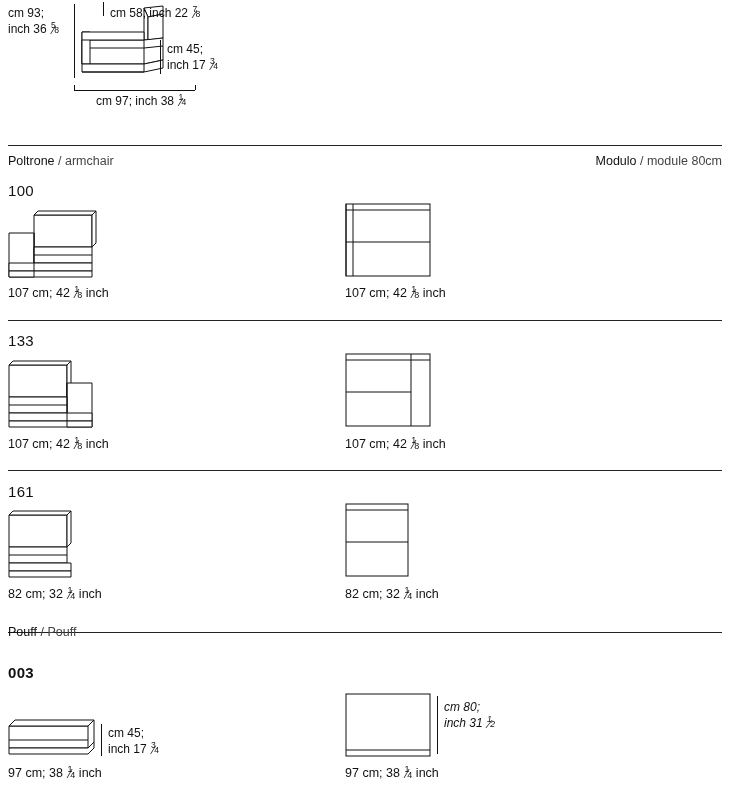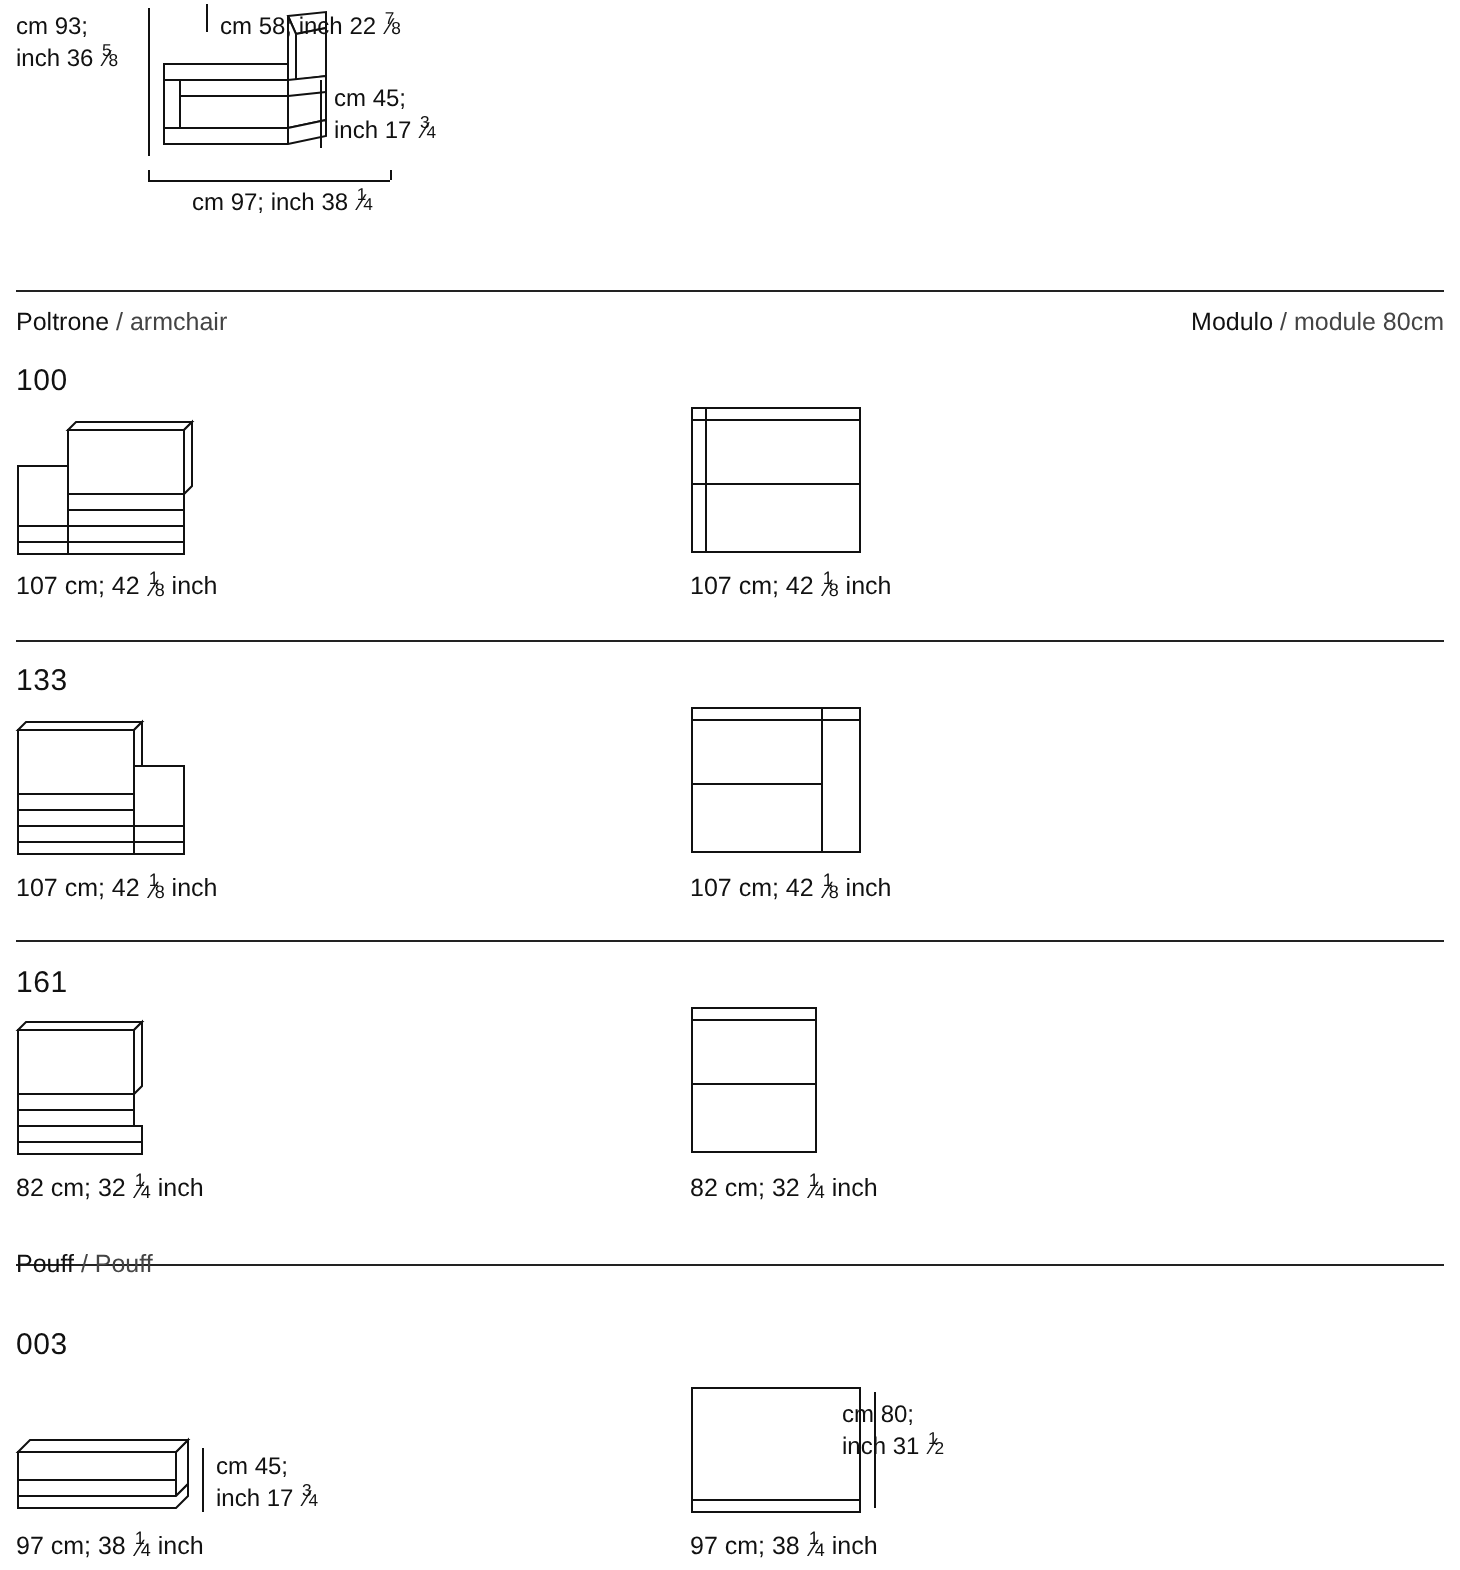--- a/index.html
+++ b/index.html
@@ -203,21 +203,21 @@
   <div class="cap" style="left:345px; top:587px;">
     <span>82 cm; 32 </span><span class="frac"><span class="n">1</span><span class="s">⁄</span><span class="d">4</span></span><span> inch</span>
   </div>
 
   <div class="rule" style="top:632px;"></div>
 
   <div class="sec-head" style="left:8px; top:625px;">
     <span class="reg">Pouff</span><span class="sub"> / </span><span class="sub">Pouff</span>
   </div>
 
-  <div class="model-num" style="left:8px; top:664px;">003</div>
+  <div class="model-num" style="left:8px; top:664px;font-weight:bold;">003</div>
 
   <svg width="110" height="60" style="position:absolute; left:8px; top:716px;">
     <g fill="#ffffff" stroke="#111" stroke-width="1">
       <path d="M1,10 L80,10 L86,4 L86,26 L80,32 L1,32 Z"></path>
       <path d="M1,10 L7,4 L86,4 L80,10 Z"></path>
       <line x1="1" y1="24" x2="80" y2="24"></line>
       <line x1="80" y1="10" x2="80" y2="32"></line>
       <path d="M1,32 L80,32 L86,26 L86,32 L80,38 L1,38 Z"></path>
     </g>
   </svg>
@@ -230,21 +230,21 @@
   </svg>
 
   <div class="lead" style="left:101px; top:724px; width:1px; height:32px;"></div>
   <div class="lead" style="left:437px; top:696px; width:1px; height:58px;"></div>
 
   <div class="dim-txt" style="left:108px; top:726px;">
     <div><span>cm 45;</span></div>
     <div><span>inch 17 </span><span class="frac"><span class="n">3</span><span class="s">⁄</span><span class="d">4</span></span></div>
   </div>
 
-  <div class="dim-txt" style="left:421px; top:700px;">
+  <div class="dim-txt" style="left:444px; top:700px;font-style:italic;">
     <div><span>cm 80;</span></div>
     <div><span>inch 31 </span><span class="frac"><span class="n">1</span><span class="s">⁄</span><span class="d">2</span></span></div>
   </div>
 
   <div class="cap" style="left:8px; top:766px;">
     <span>97 cm; 38 </span><span class="frac"><span class="n">1</span><span class="s">⁄</span><span class="d">4</span></span><span> inch</span>
   </div>
   <div class="cap" style="left:345px; top:766px;">
     <span>97 cm; 38 </span><span class="frac"><span class="n">1</span><span class="s">⁄</span><span class="d">4</span></span><span> inch</span>
   </div>

